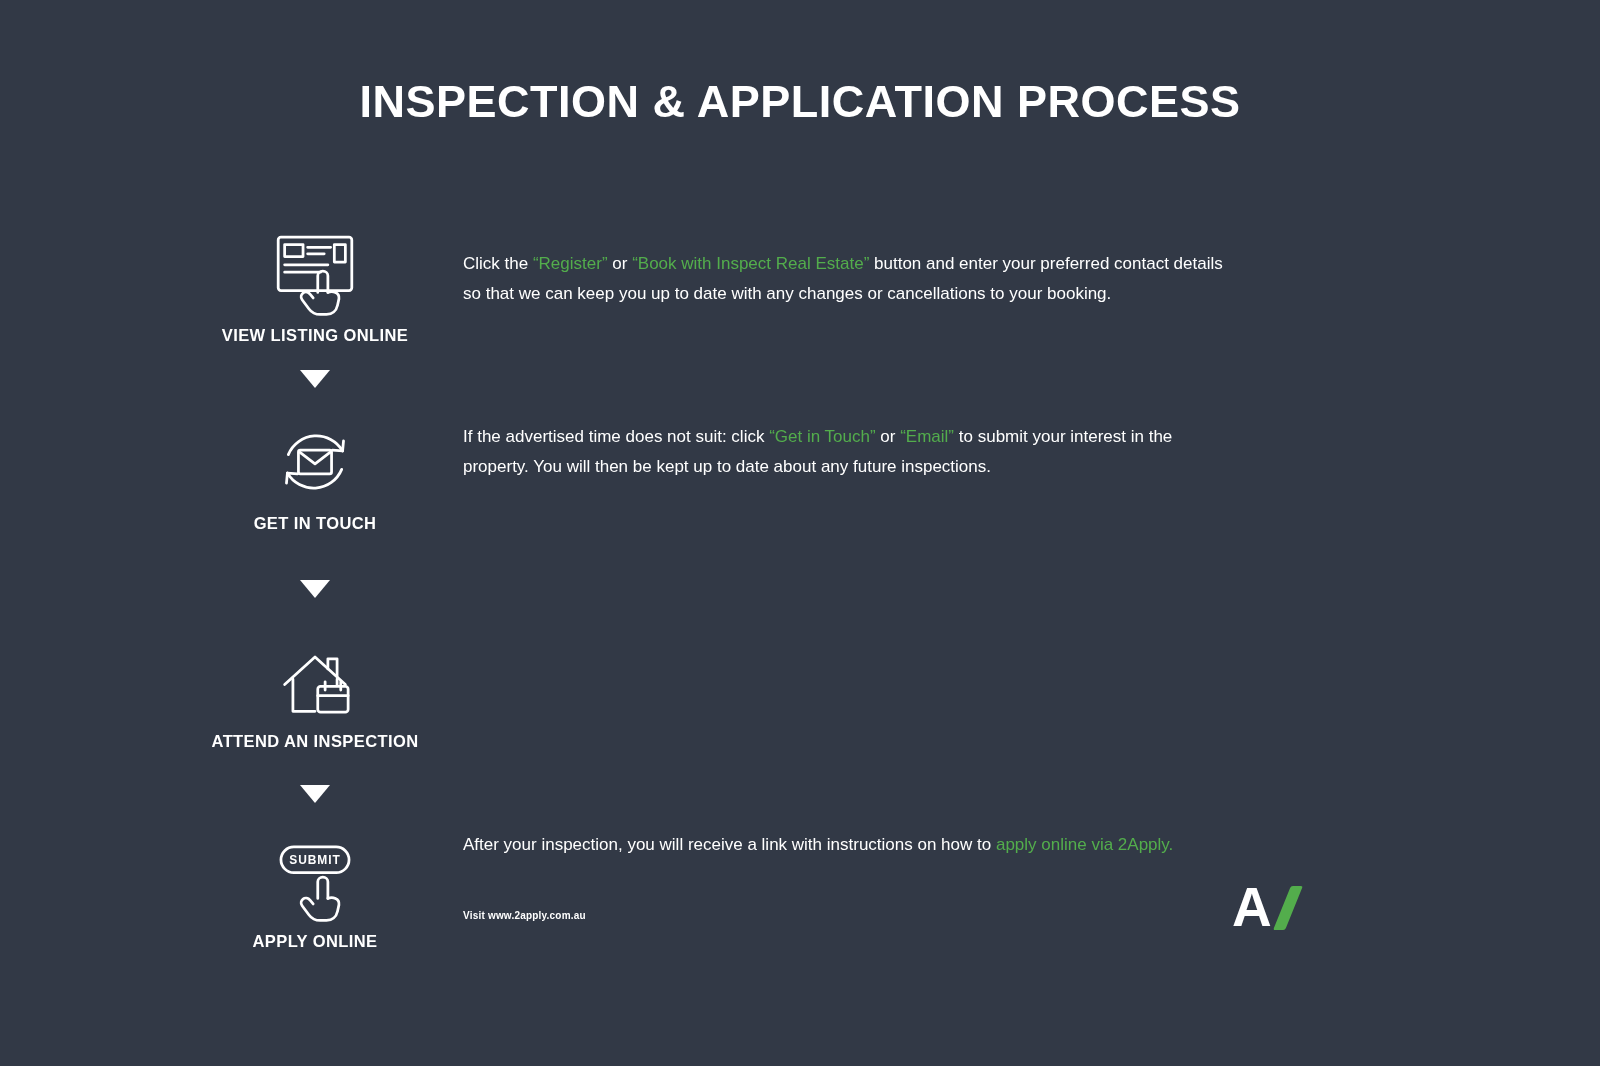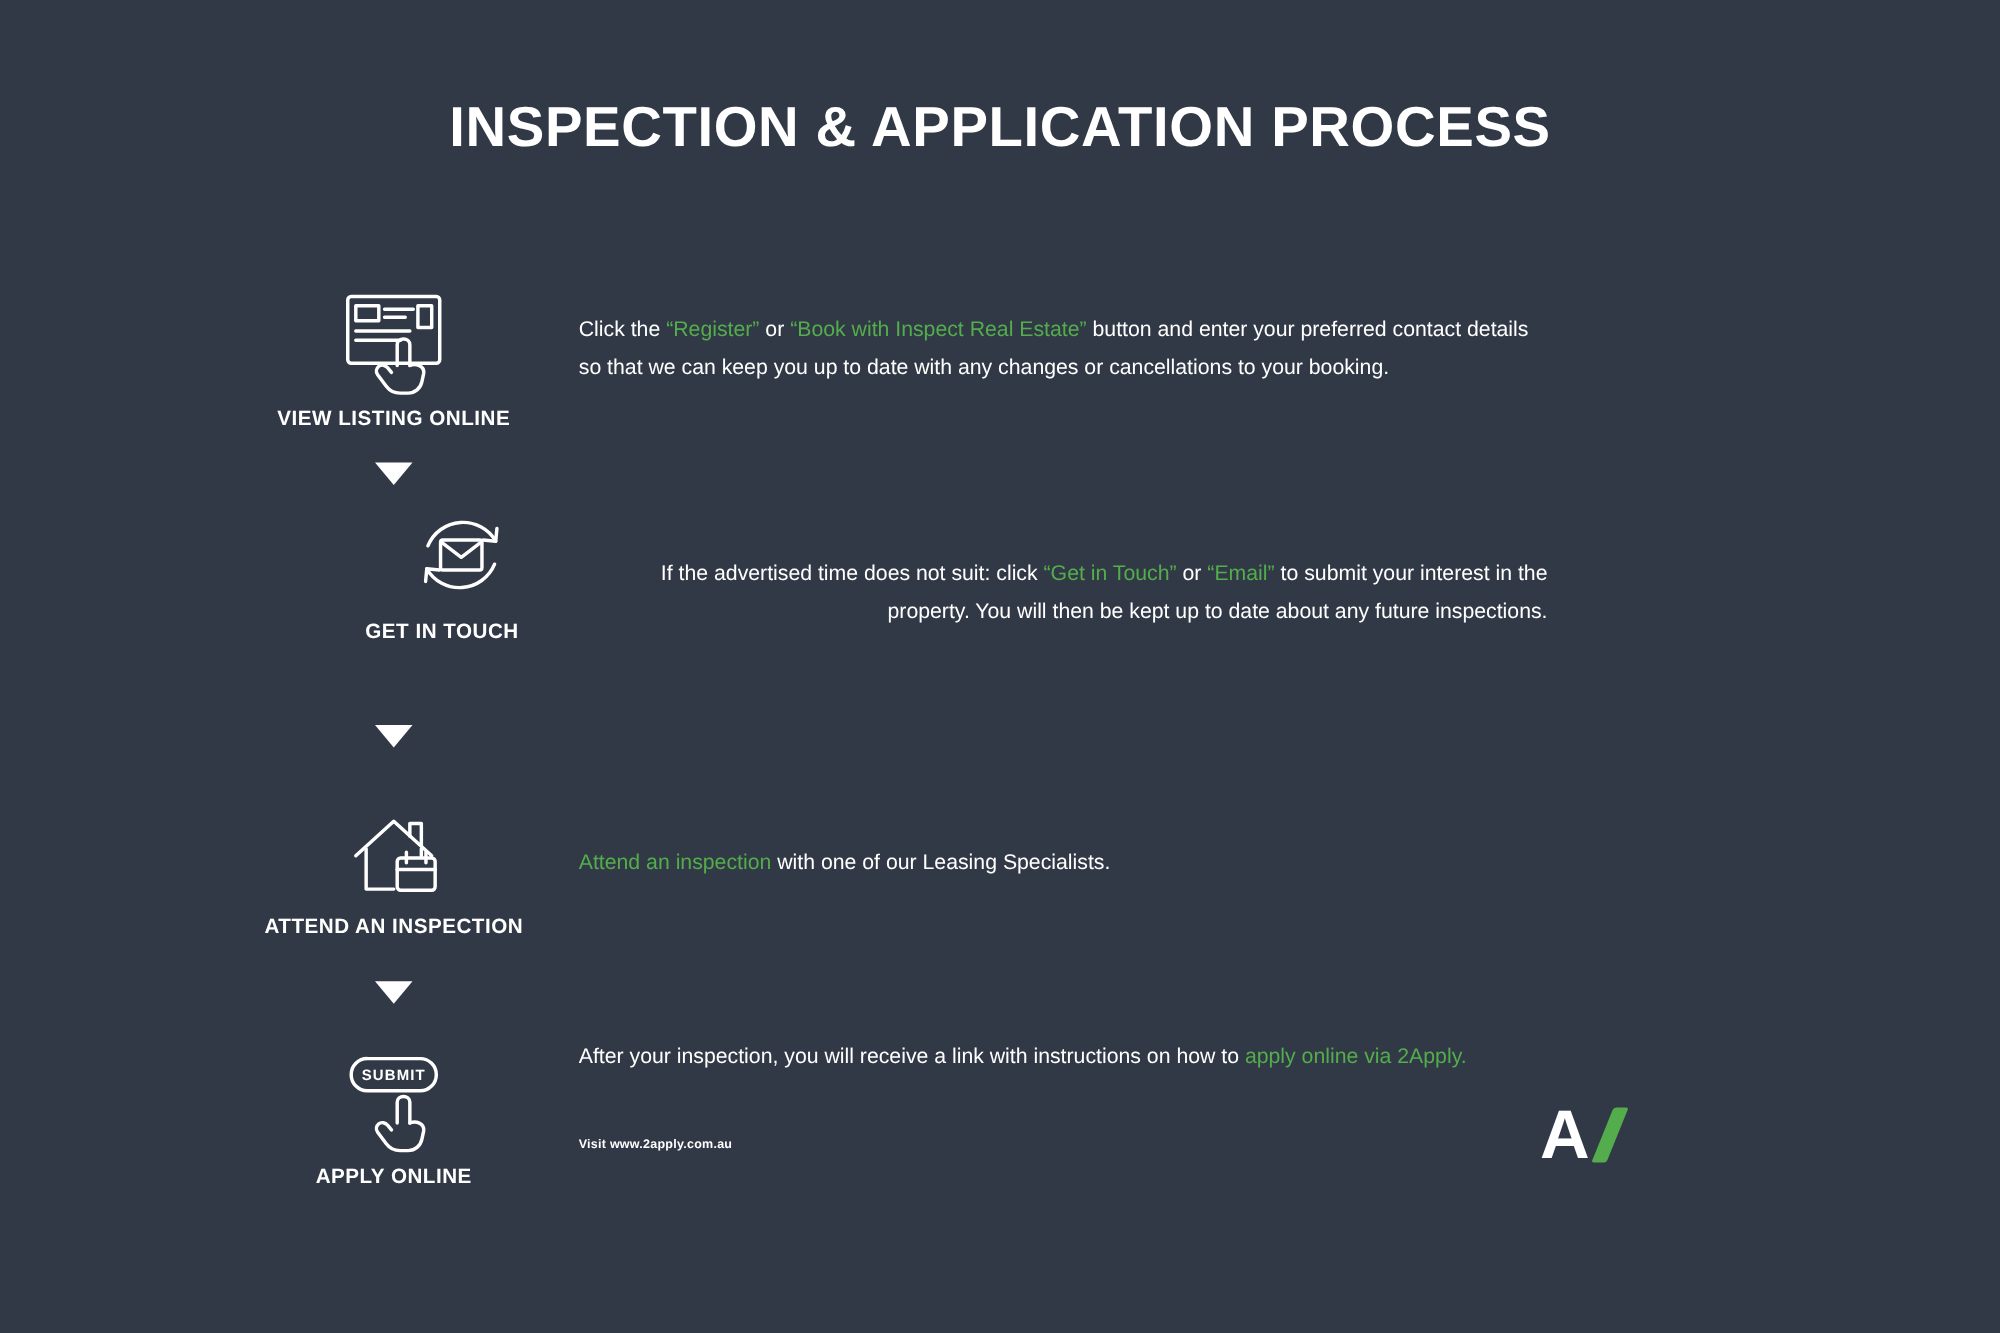--- a/index.html
+++ b/index.html
@@ -15,33 +15,33 @@
   }
   .icon-col {
     position: absolute; left: 215px; width: 200px;
     display: flex; flex-direction: column; align-items: center;
   }
   .icon-col svg { width: 92px; height: 92px; }
   .step-label {
     margin-top: 6px; font-size: 16.5px; font-weight: bold;
     letter-spacing: 0.4px; white-space: nowrap;
   }
-  .s1 { top: 228px; } .s2 { top: 398px; align-items: flex-end; } .s3 { top: 634px; } .s4 { top: 834px; }
+  .s1 { top: 228px; } .s2 { top: 416px; } .s3 { top: 634px; } .s4 { top: 834px; }
   .arrow {
     position: absolute; left: 300px; width: 0; height: 0;
     border-left: 15px solid transparent; border-right: 15px solid transparent;
     border-top: 18px solid #ffffff;
   }
   .a1 { top: 370px; } .a2 { top: 580px; } .a3 { top: 785px; }
   .desc {
     position: absolute; left: 463px; width: 775px; margin: 0;
     font-size: 17px; line-height: 29.5px; color: #ffffff;
   }
   .green { color: #53AD4C; }
-  .d1 { top: 249px; } .d2 { top: 444px; text-align: right; } .d3 { top: 675px; } .d4 { top: 830px; }
+  .d1 { top: 249px; } .d2 { top: 422px; } .d3 { top: 675px; } .d4 { top: 830px; }
   .visit {
     position: absolute; left: 463px; top: 910px; margin: 0;
     font-size: 10px; font-weight: bold; letter-spacing: 0.2px;
   }
   .logo {
     position: absolute; left: 1232px; top: 880px;
     font-size: 55px; font-weight: bold; letter-spacing: 1px;
     display: flex; align-items: center; line-height: 1;
   }
   .logo .slash {
@@ -107,24 +107,20 @@
       <path d="M64 38 V27 H74 V46"></path>
       <path d="M26 49 V84 H50"></path>
       <path d="M74 49 v6"></path>
       <rect x="53" y="57" width="33" height="28" rx="3"></rect>
       <path d="M61 52 v9 M78 52 v9"></path>
       <path d="M53 67 H86"></path>
     </svg>
     <div class="step-label">ATTEND AN INSPECTION</div>
   </div>
 
-  <p class="desc d3">
-    <span class="green">Attend an inspection</span>
-    <span> with one of our Leasing Specialists.</span>
-  </p>
 
   <div class="arrow a3"></div>
 
   <div class="icon-col s4">
     <svg viewBox="0 0 100 100" fill="none" stroke="#ffffff" stroke-width="3" stroke-linecap="round" stroke-linejoin="round">
       <rect x="13" y="14" width="74" height="28" rx="14"></rect>
       <text x="50" y="33" text-anchor="middle" font-size="13" font-weight="bold" letter-spacing="1" fill="#ffffff" stroke="none">SUBMIT</text>
       <path d="M53 70 V52 c0 -3 2.5 -5 5.5 -5 s5.5 2 5.5 5 v18"></path>
       <path d="M64 70 c5 -2 13 0 12 7 l-1.5 7 c-1.3 6 -6 10 -12 10 h-7 c-5 0 -9 -2 -12 -6 l-7.5 -10 c-2 -2.6 -1 -5.6 1 -7.3 c2.3 -1.9 5.7 -1 7.6 1.2 l3.4 4.1"></path>
     </svg>

